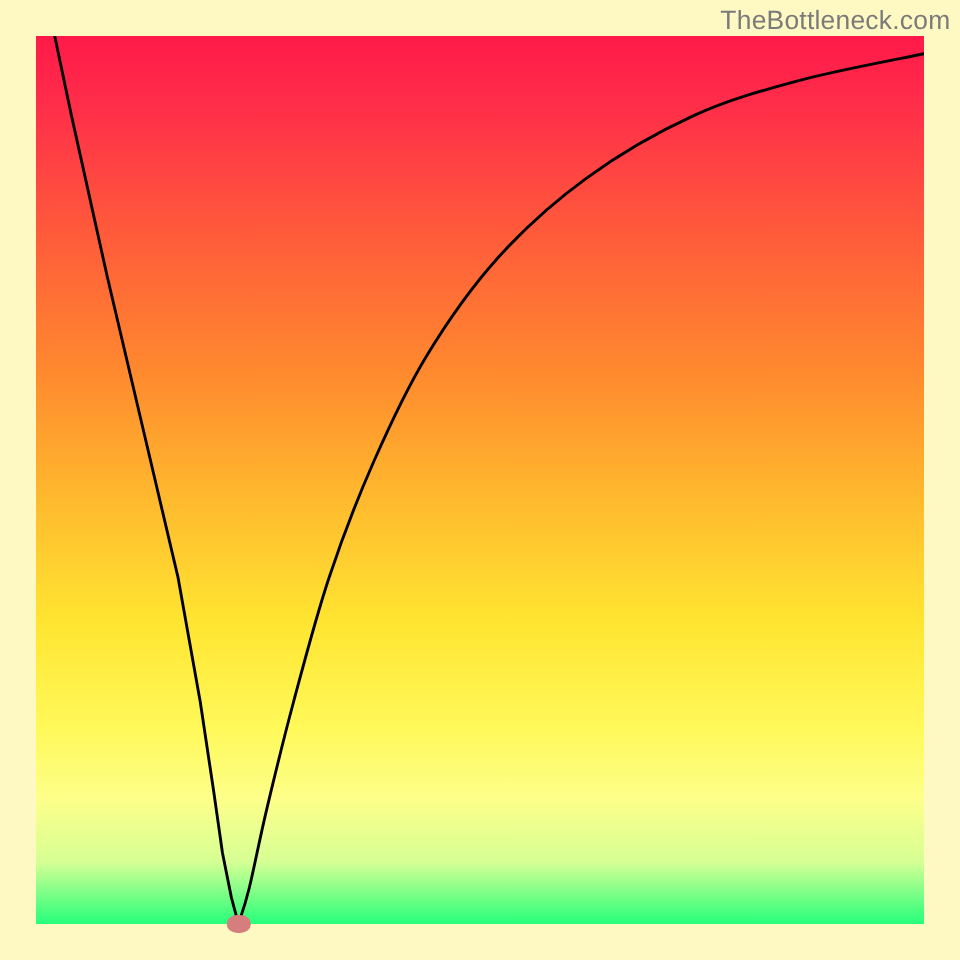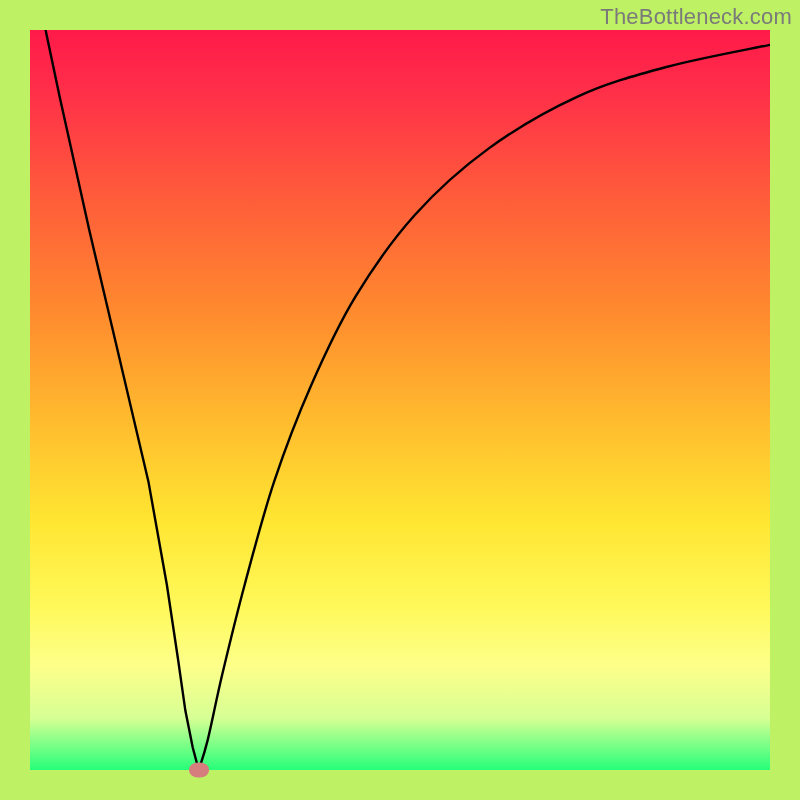--- a/index.html
+++ b/index.html
@@ -8,21 +8,21 @@
     width: 800px;
     height: 800px;
     overflow: hidden;
     background: #000;
     font-family: Arial, Helvetica, sans-serif;
   }
   .frame {
     position: relative;
     width: 800px;
     height: 800px;
-    background: #bef264;
+    background: #fef9c3;
   }
   .plot-area {
     position: absolute;
     left: 30px;
     top: 30px;
     width: 740px;
     height: 740px;
     background: linear-gradient(to bottom,
       #ff1a49 0%,
       #ff2e49 8%,

